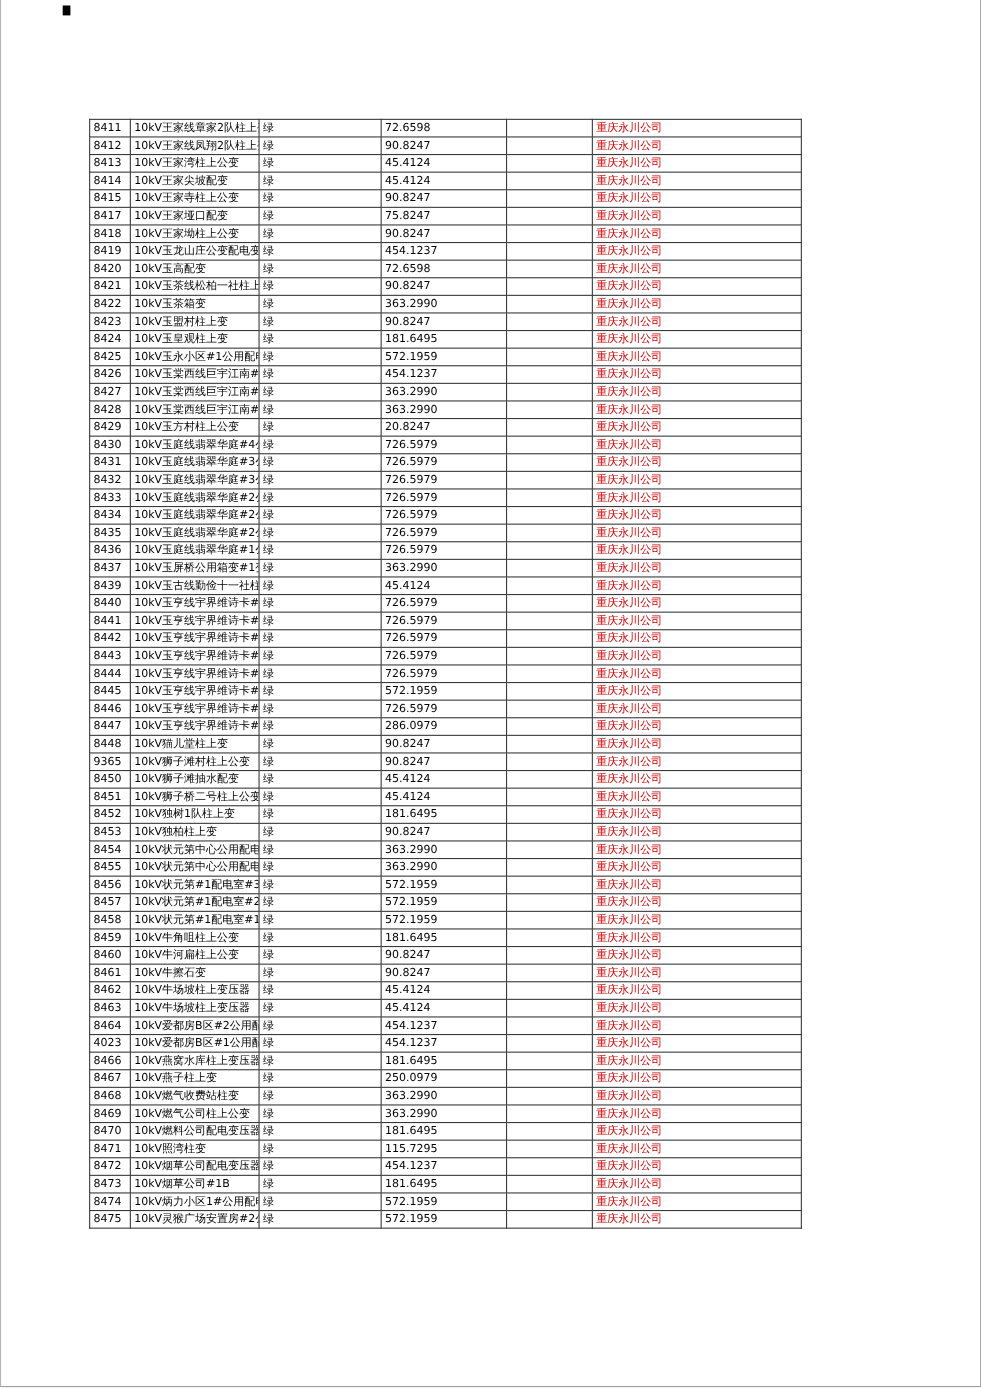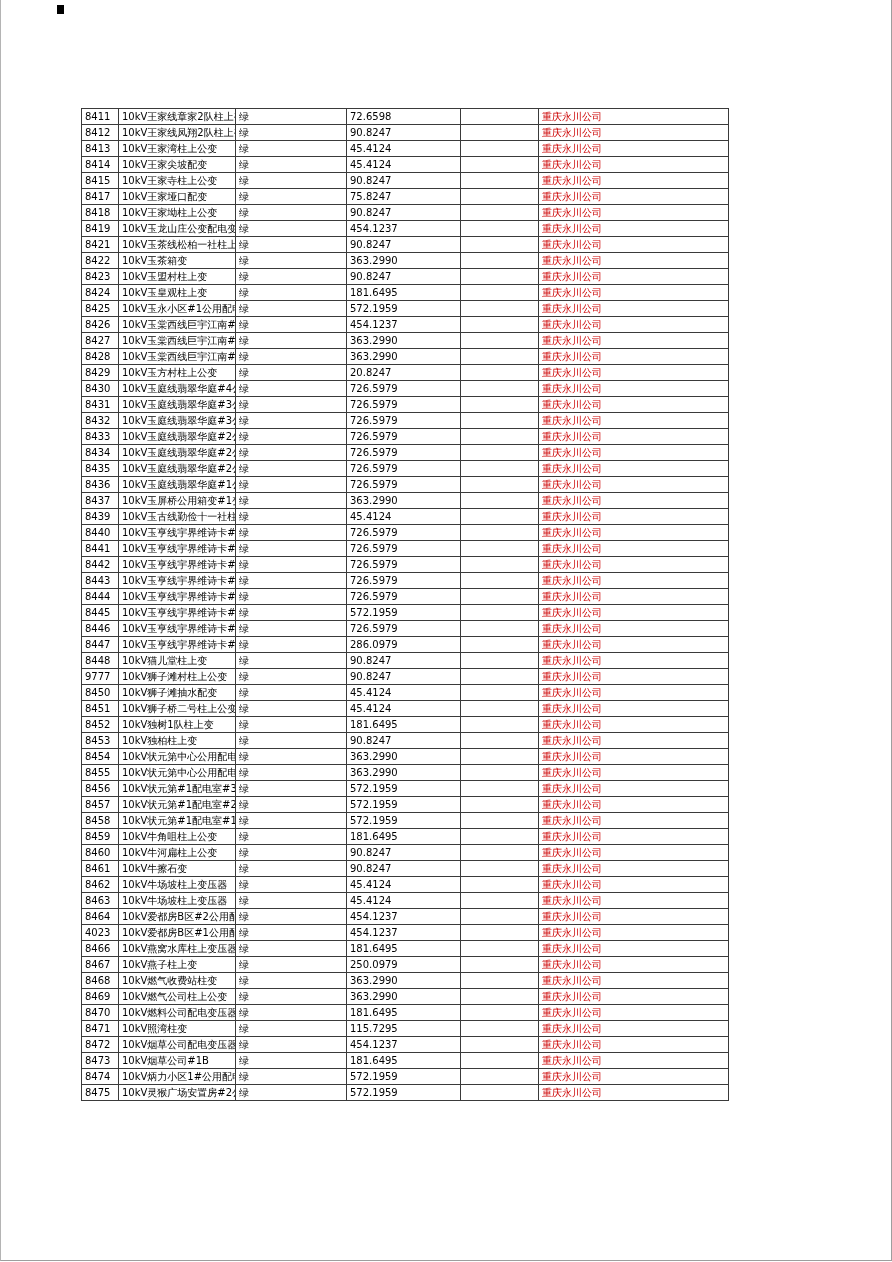--- a/index.html
+++ b/index.html
@@ -129,20 +129,28 @@
         </tr>
         <tr>
           <td class="id-cell">8419</td>
           <td class="name-cell">10kV玉龙山庄公变配电变</td>
           <td class="status-cell">绿</td>
           <td class="value-cell">454.1237</td>
           <td class="empty-cell"></td>
           <td class="company-cell" style="color: rgb(204, 0, 0);">重庆永川公司</td>
         </tr>
         <tr>
+          <td class="id-cell">8420</td>
+          <td class="name-cell">10kV玉高配变</td>
+          <td class="status-cell">绿</td>
+          <td class="value-cell">72.6598</td>
+          <td class="empty-cell"></td>
+          <td class="company-cell" style="color: rgb(204, 0, 0);">重庆永川公司</td>
+        </tr>
+        <tr>
           <td class="id-cell">8421</td>
           <td class="name-cell">10kV玉茶线松柏一社柱上变</td>
           <td class="status-cell">绿</td>
           <td class="value-cell">90.8247</td>
           <td class="empty-cell"></td>
           <td class="company-cell" style="color: rgb(204, 0, 0);">重庆永川公司</td>
         </tr>
         <tr>
           <td class="id-cell">8422</td>
           <td class="name-cell">10kV玉茶箱变</td>
@@ -345,21 +353,21 @@
         </tr>
         <tr>
           <td class="id-cell">8448</td>
           <td class="name-cell">10kV猫儿堂柱上变</td>
           <td class="status-cell">绿</td>
           <td class="value-cell">90.8247</td>
           <td class="empty-cell"></td>
           <td class="company-cell" style="color: rgb(204, 0, 0);">重庆永川公司</td>
         </tr>
         <tr>
-          <td class="id-cell">9777</td>
+          <td class="id-cell">9365</td>
           <td class="name-cell">10kV狮子滩村柱上公变</td>
           <td class="status-cell">绿</td>
           <td class="value-cell">90.8247</td>
           <td class="empty-cell"></td>
           <td class="company-cell" style="color: rgb(204, 0, 0);">重庆永川公司</td>
         </tr>
         <tr>
           <td class="id-cell">8450</td>
           <td class="name-cell">10kV狮子滩抽水配变</td>
           <td class="status-cell">绿</td>

